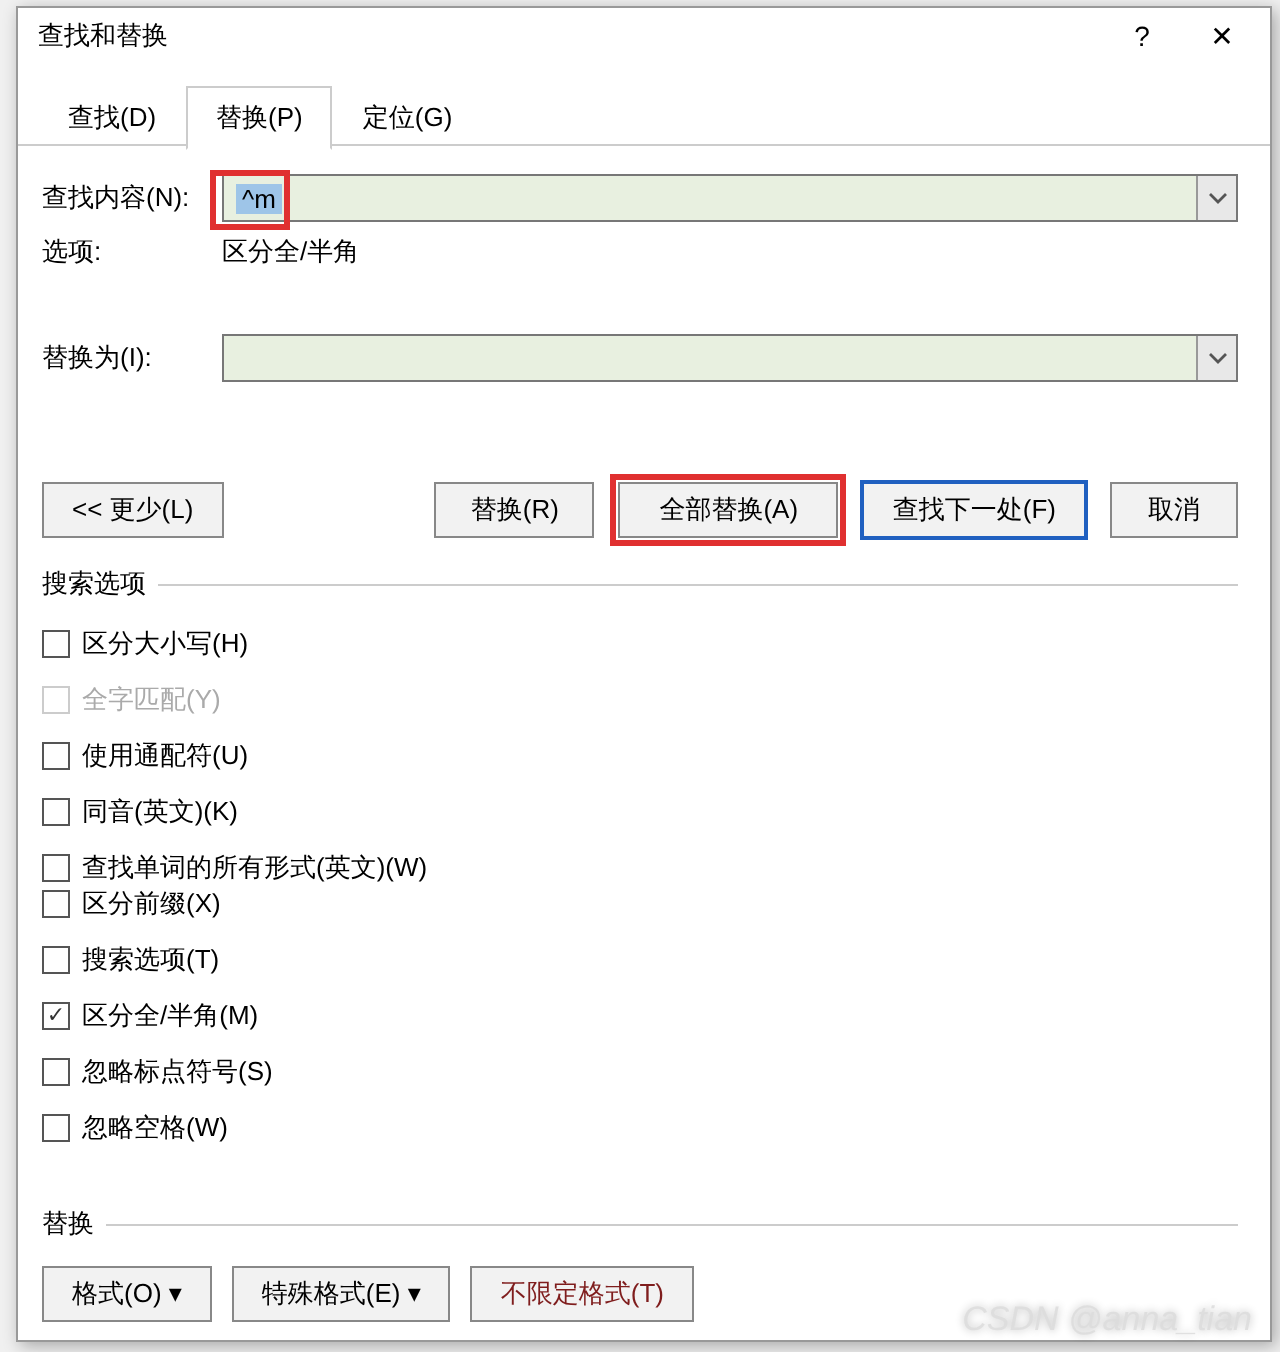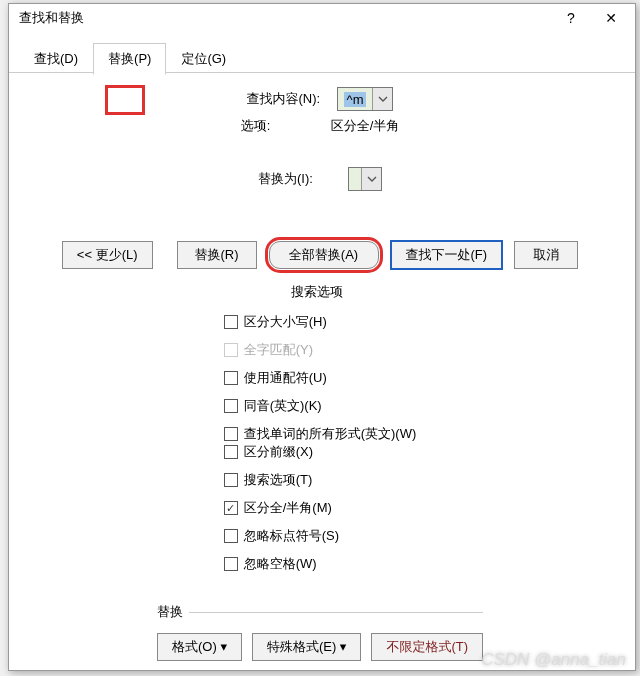--- a/index.html
+++ b/index.html
@@ -4,33 +4,33 @@
 <style>
 * { box-sizing: border-box; margin: 0; padding: 0; font-family: "Microsoft YaHei", "SimSun", sans-serif; }
 body { background: #f0f0f0; width: 640px; height: 676px; position: relative; }
 .dialog { position: absolute; top: 3px; left: 8px; width: 628px; height: 668px; background: #fff; border: 1px solid #999; box-shadow: 2px 2px 8px rgba(0,0,0,0.3); display: flex; flex-direction: column; }
 .titlebar { height: 30px; display: flex; align-items: center; padding: 0 4px 0 10px; font-size: 13px; }
 .titlebar .title { flex: 1; }
 .titlebar .btn { width: 40px; height: 28px; display: flex; align-items: center; justify-content: center; font-size: 14px; cursor: pointer; }
 .tabs { display: flex; padding: 4px 10px 0 10px; border-bottom: 1px solid #ccc; margin-top: 4px; }
 .tab { padding: 6px 14px; font-size: 13px; border: 1px solid transparent; cursor: pointer; position: relative; top: 3px; }
 .tab.active { border: 1px solid #ccc; border-bottom: 1px solid #fff; background: #fff; }
-.content { padding: 14px 16px 10px 12px; flex: 1; display: flex; flex-direction: column; font-size: 13px; align-items: center; }
+.content { padding: 14px 16px 10px 12px; flex: 1; display: flex; flex-direction: column; font-size: 13px; }
 .row { display: flex; align-items: center; margin-bottom: 6px; }
 .row .lbl { width: 90px; }
 .combo { flex: 1; height: 24px; border: 1px solid #777; background: #e8f0e0; display: flex; align-items: center; position: relative; }
 .combo .val { flex: 1; padding: 0 6px; overflow: hidden; }
 .combo .dd { width: 20px; height: 22px; border-left: 1px solid #999; display: flex; align-items: center; justify-content: center; background: #e8e8e8; cursor: pointer; }
 .hl { position: absolute; top: 85px; left: 105px; width: 40px; height: 30px; border: 3px solid #e03030; pointer-events: none; }
 .selval { background: #9ec5e8; padding: 0 3px; }
 .btnrow { display: flex; gap: 12px; margin: 44px 0 14px 0; align-items: center; }
 .pushbtn { height: 28px; border: 1px solid #888; background: #f2f2f2; font-size: 13px; padding: 0 14px; cursor: pointer; display: flex; align-items: center; justify-content: center; min-width: 80px; }
 .spacer { flex: 1; }
 .hl-blue { outline: 2px solid #2060c0; outline-offset: -1px; }
-.hl-red { outline: 3px solid #e03030; outline-offset: 1px; border-radius: 11px; }
+.hl-red { outline: 3px solid #e03030; outline-offset: 1px; }
 .srow { display: flex; align-items: center; margin-bottom: 12px; }
 .select { height: 24px; width: 60px; border: 1px solid #888; background: #fff; display: flex; align-items: center; }
 .select .sv { flex: 1; padding: 0 6px; }
 .select .sd { width: 18px; height: 22px; border-left: 1px solid #aaa; display: flex; align-items: center; justify-content: center; background: #eee; cursor: pointer; }
 .cols { display: flex; flex-direction: column; }
 .col { flex: 1; display: flex; flex-direction: column; gap: 10px; }
 .chk { display: flex; align-items: center; gap: 6px; cursor: pointer; }
 .chk .box { width: 14px; height: 14px; border: 1px solid #555; background: #fff; display: flex; align-items: center; justify-content: center; font-size: 11px; line-height: 1; }
 .chk.disabled { color: #aaa; cursor: default; }
 .chk.disabled .box { border-color: #ccc; }

